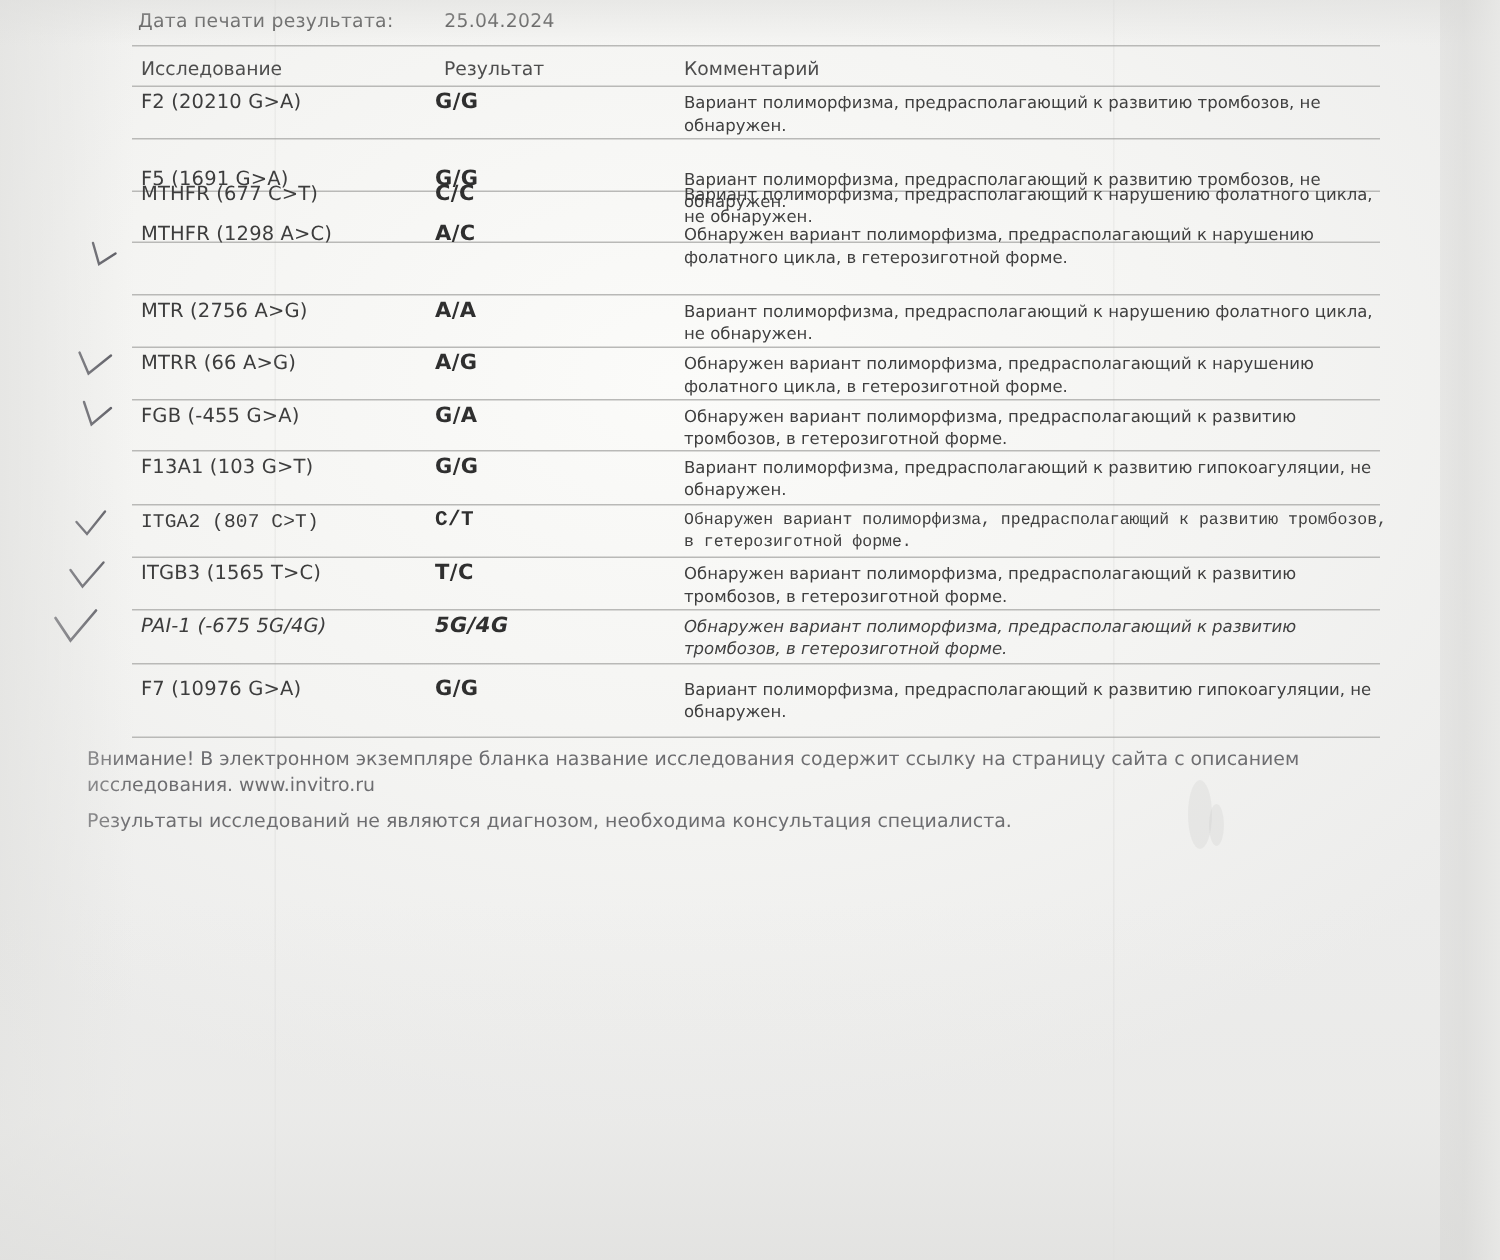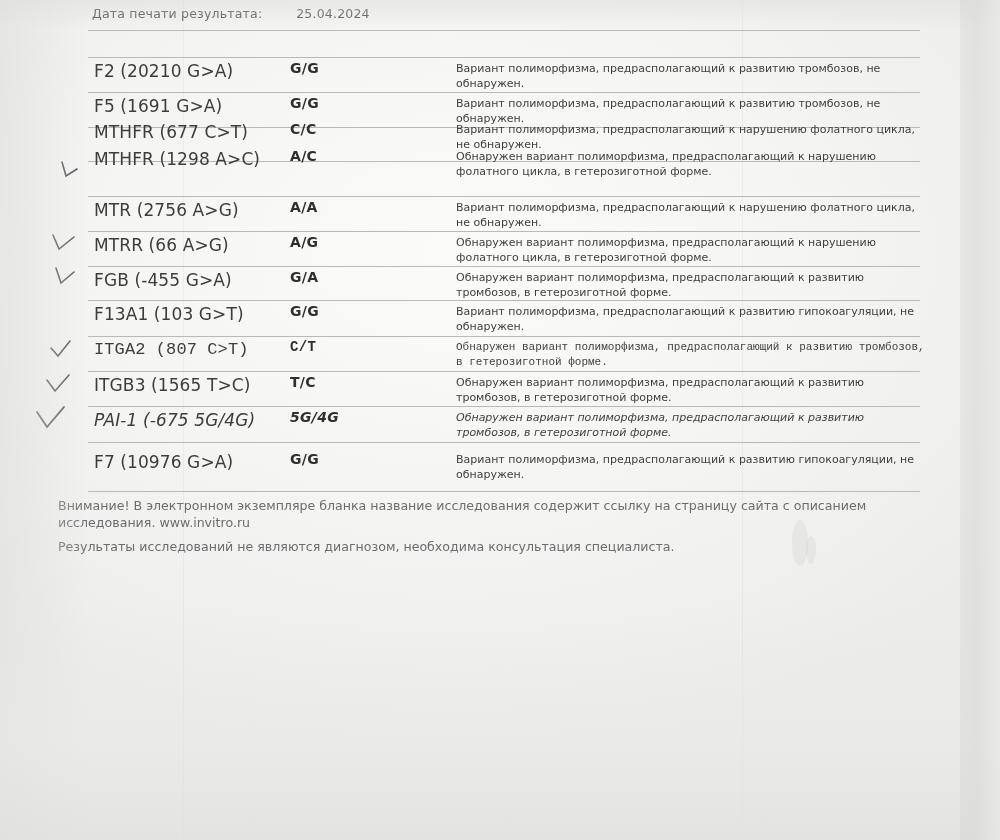--- a/index.html
+++ b/index.html
@@ -109,21 +109,21 @@
     position: absolute;
     left: 88px;
     width: 836px;
     height: 34px;
   }
   .row .name {
     position: absolute;
     left: 6px;
     top: 2px;
     width: 196px;
-    font-size: 17px;
+    font-size: 13px;
     color: #3d3d3d;
     letter-spacing: .1px;
   }
   .row .result {
     position: absolute;
     left: 202px;
     top: 1px;
     width: 120px;
     font-size: 14px;
     font-weight: bold;
@@ -186,31 +186,36 @@
 <div id="sheet">
   <div id="doc">
 
     <div class="print-date">
       <span class="label">Дата печати результата:</span>
       <span class="value">25.04.2024</span>
     </div>
 
     <div class="rule" style="top:30px;"></div>
 
+    <div class="head-row">
+      <span class="c1">Исследование</span>
+      <span class="c2">Результат</span>
+      <span class="c3">Комментарий</span>
+    </div>
 
     <div class="rule" style="top:57px;"></div>
 
     <div class="row" style="top:59px;">
       <span class="name">F2 (20210 G&gt;A)</span>
       <span class="result">G/G</span>
       <span class="comment">Вариант полиморфизма, предрасполагающий к развитию тромбозов, не обнаружен.</span>
     </div>
     <div class="rule" style="top:92px;"></div>
 
-    <div class="row" style="top:94px;">
+    <div class="row" style="top:110px;">
       <span class="name">F5 (1691 G&gt;A)</span>
       <span class="result">G/G</span>
       <span class="comment">Вариант полиморфизма, предрасполагающий к развитию тромбозов, не обнаружен.</span>
     </div>
     <div class="rule" style="top:127px;"></div>
 
     <div class="row" style="top:120px;">
       <span class="name">MTHFR (677 C&gt;T)</span>
       <span class="result">C/C</span>
       <span class="comment">Вариант полиморфизма, предрасполагающий к нарушению фолатного цикла, не обнаружен.</span>

